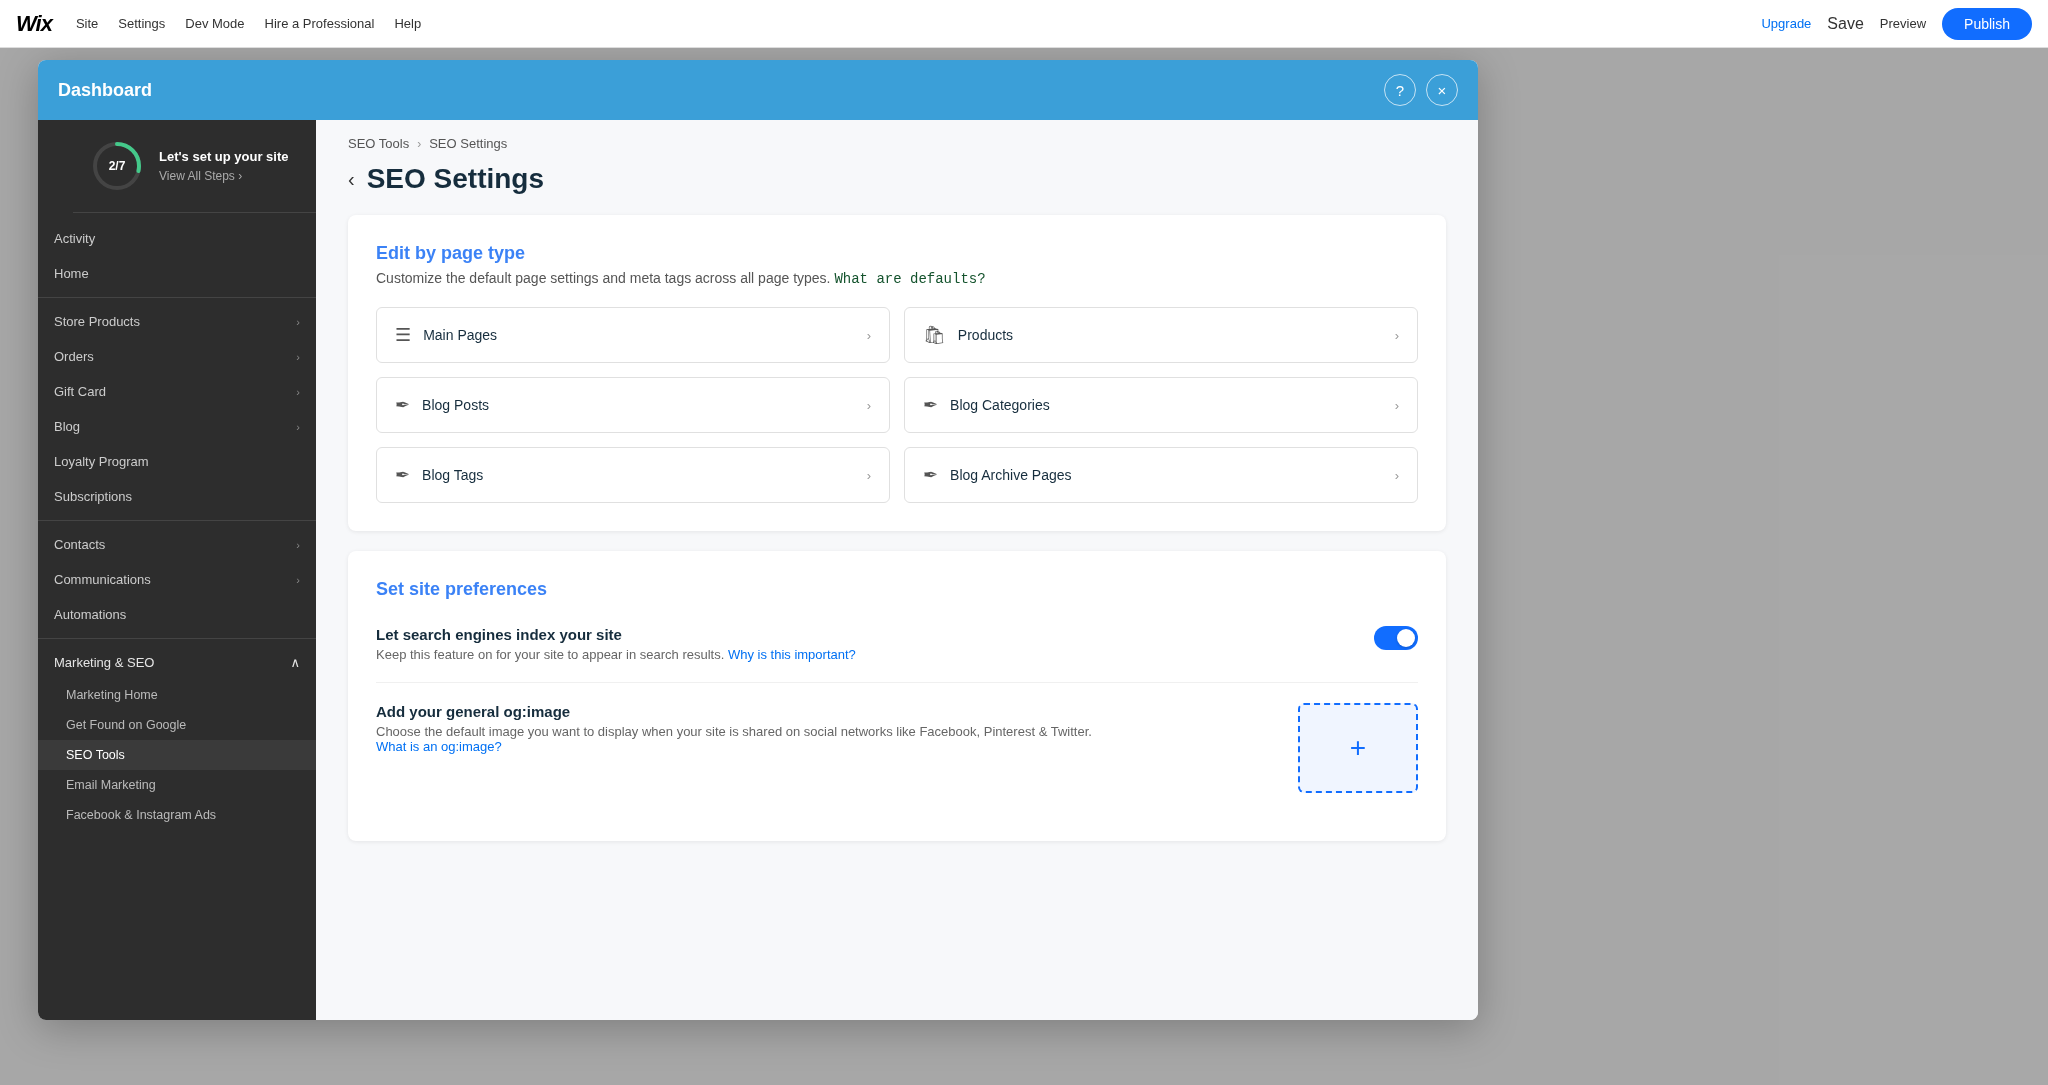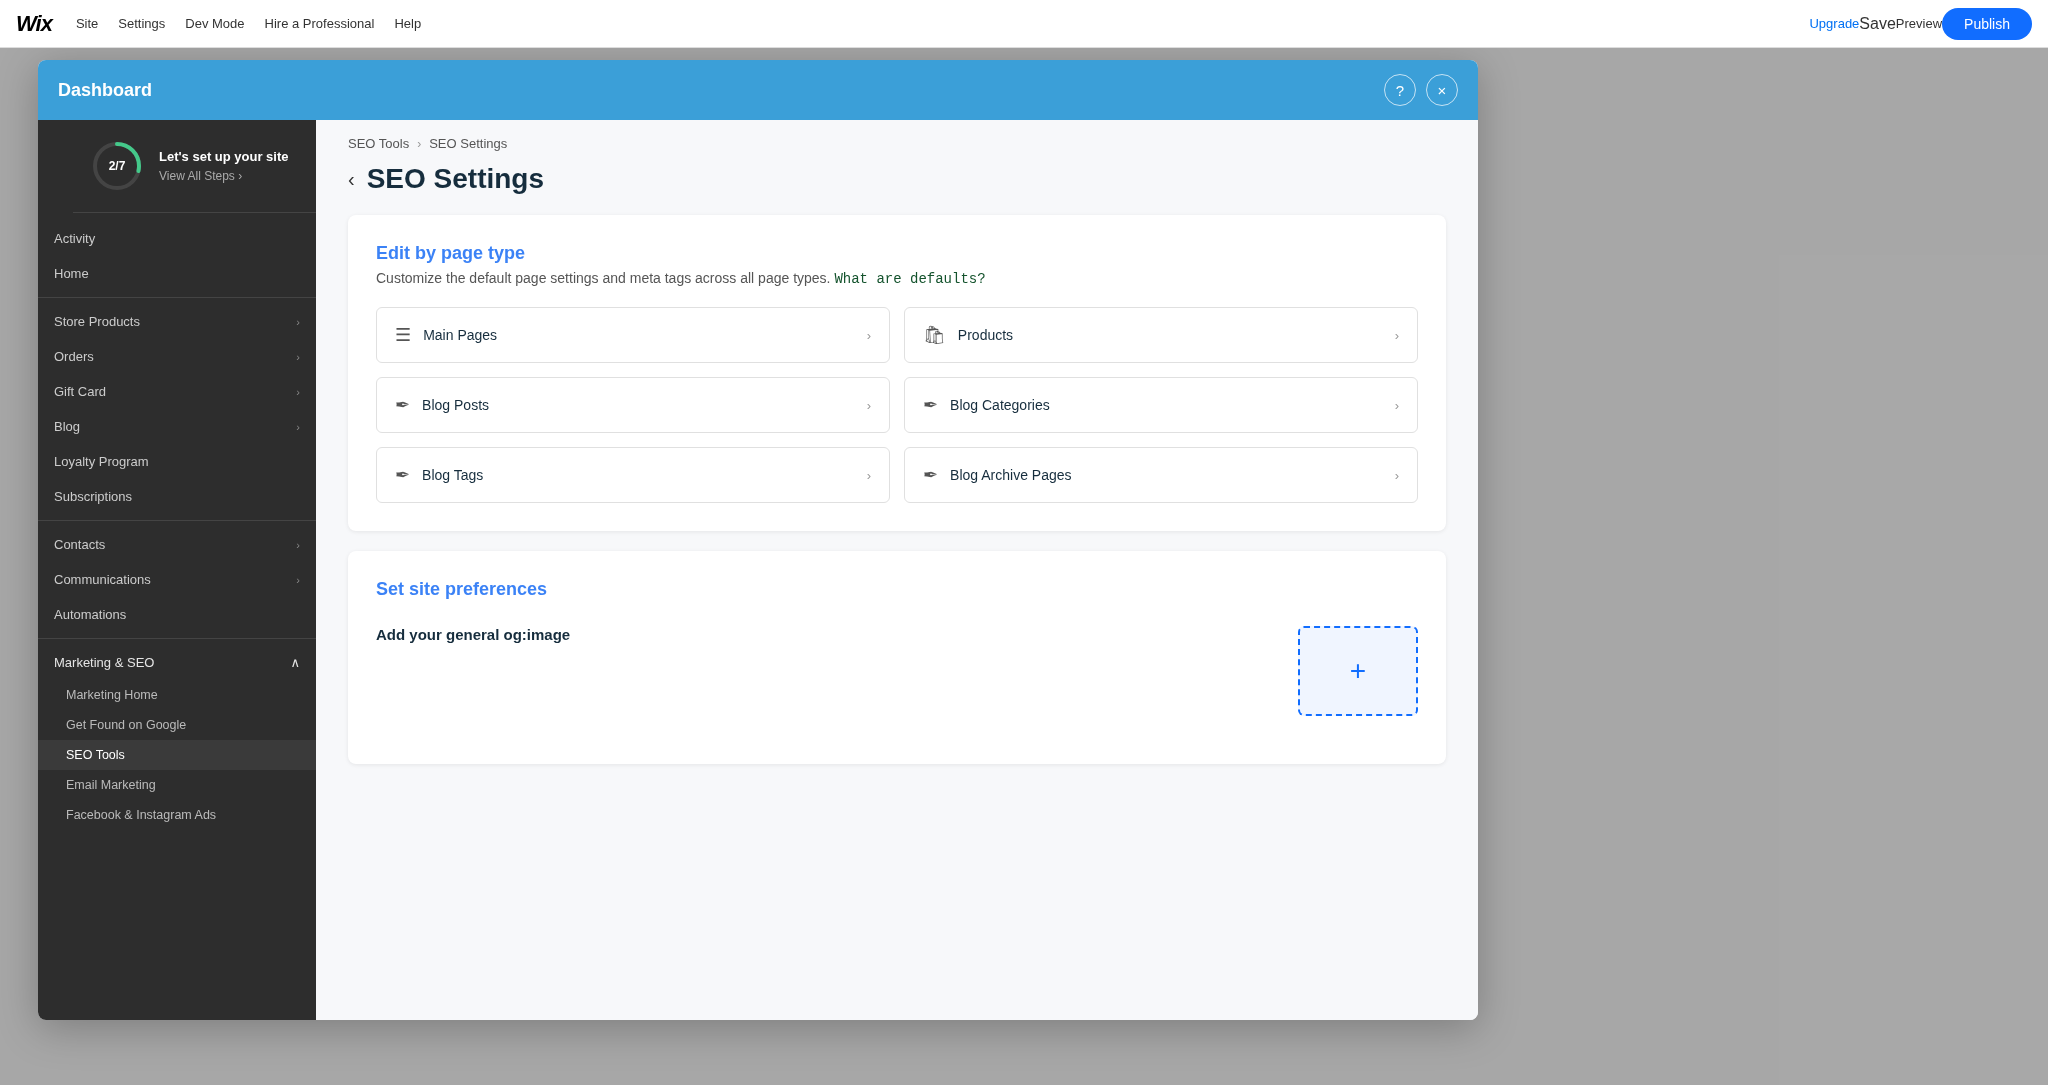--- a/index.html
+++ b/index.html
@@ -12,21 +12,21 @@
       padding: 0 16px; position: relative; z-index: 100;
     }
     .top-bar .wix-logo {
       font-size: 22px; font-weight: bold; color: #000; margin-right: 24px;
       font-style: italic; letter-spacing: -1px;
     }
     .top-bar .nav-links { display: flex; gap: 20px; flex: 1; }
     .top-bar .nav-links span {
       font-size: 13px; color: #333; cursor: pointer;
     }
-    .top-bar .right-actions { display: flex; align-items: center; gap: 0; }
+    .top-bar .right-actions { display: flex; align-items: center; gap: 16px; }
     .top-bar .upgrade-btn { color: #0070f3; font-size: 13px; cursor: pointer; font-weight: 500; }
     .top-bar .save-btn { color: #333; font-size: 16px; cursor: pointer; }
     .top-bar .preview-btn { color: #333; font-size: 13px; cursor: pointer; }
     .top-bar .publish-btn {
       background: #116dff; color: #fff; border: none; border-radius: 20px;
       padding: 8px 22px; font-size: 14px; cursor: pointer; font-weight: 500;
     }
 
     
     .modal-overlay {
@@ -362,25 +362,41 @@
                   <span class="page-type-label">Blog Archive Pages</span>
                 </div>
                 <span class="page-type-chevron">›</span>
               </div>
             </div>
           </div>
 
           <div class="card">
             <div class="card-title">Set site preferences</div>
 
+            <div class="pref-item">
+              <div class="pref-header">
+                <div class="pref-info">
+                  <div class="pref-title">Let search engines index your site</div>
+                  <div class="pref-desc">
+                    <span>Keep this feature on for your site to appear in search results.</span>
+                    <a>Why is this important?</a>
+                  </div>
+                </div>
+                <div class="toggle"></div>
+              </div>
+            </div>
 
             <div class="pref-item">
               <div class="og-image-section">
                 <div class="og-image-info">
                   <div class="pref-title">Add your general og:image</div>
+                  <div class="pref-desc">
+                    <span>Choose the default image you want to display when your site is shared on social networks like Facebook, Pinterest &amp; Twitter.</span><br>
+                    <a>What is an og:image?</a>
+                  </div>
                 </div>
                 <div class="og-image-upload">
                   <span class="plus-icon">+</span>
                 </div>
               </div>
             </div>
           </div>
 
         </div>
       </div>

